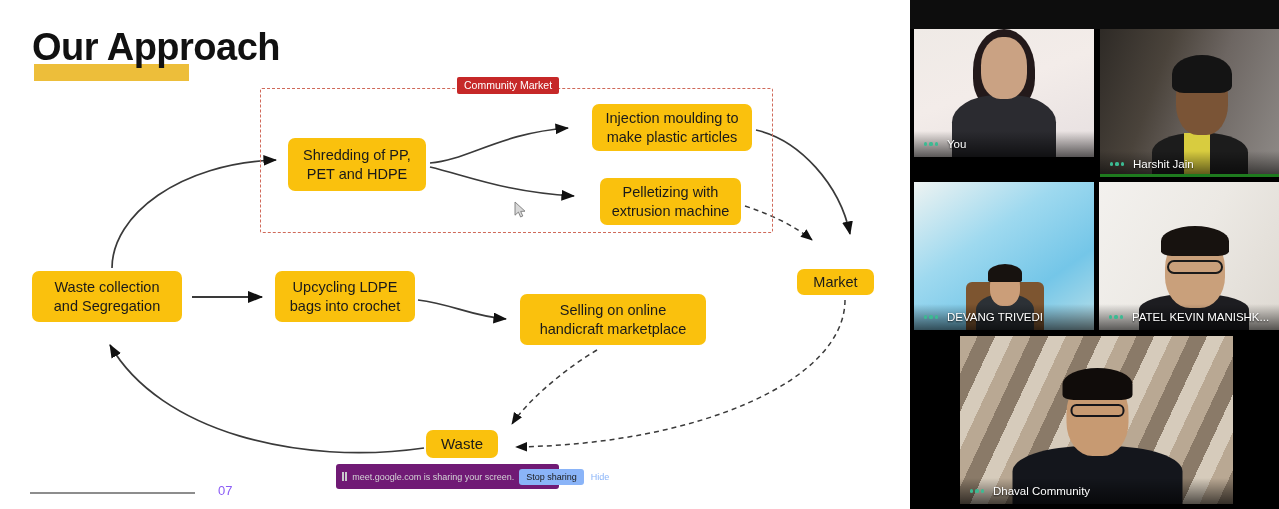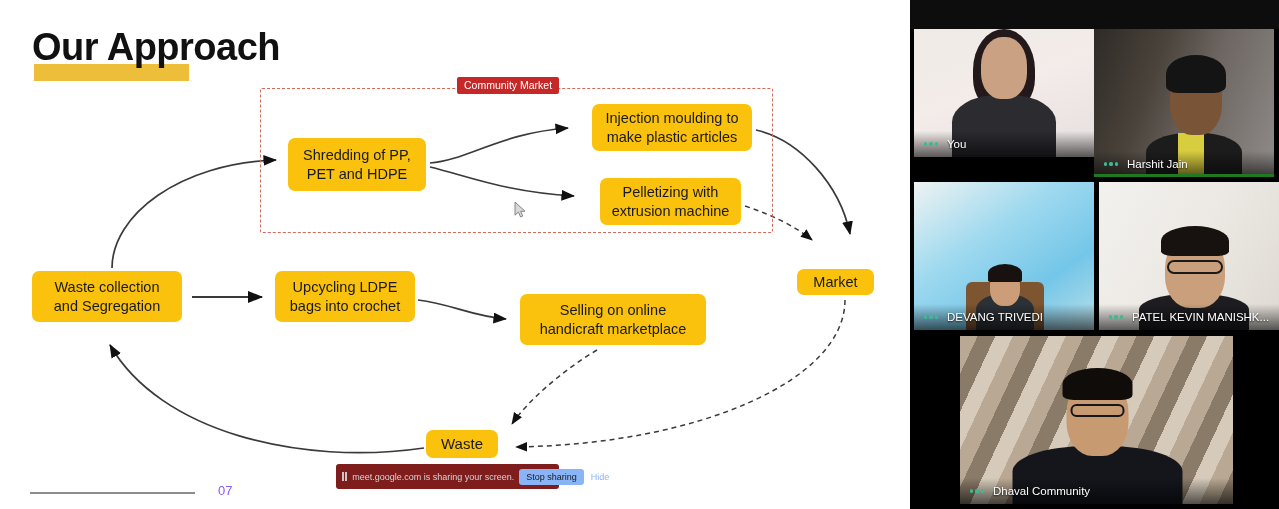--- a/index.html
+++ b/index.html
@@ -86,21 +86,21 @@
     font-size: 13px; color: #8b5cf6;
   }
 
   
   #cursor { position: absolute; left: 514px; top: 201px; z-index: 9; }
 
   
   #share-bar {
     position: absolute; left: 336px; top: 464px;
     width: 223px; height: 25px;
-    background: #7f1d1d;
+    background: #701a75;
     border-radius: 3px;
     display: flex; align-items: center;
     z-index: 20;
     padding: 0 4px 0 6px;
     gap: 5px;
   }
   #share-pause { display: flex; gap: 1.6px; align-items: center; }
   #share-pause i { display: block; width: 1.8px; height: 9px; background: #c9c9cc; }
   #share-text {
     color: #d4d4d6; font-size: 9px; white-space: nowrap;
@@ -116,21 +116,21 @@
   }
 
   
   #video-panel {
     position: absolute; left: 910px; top: 0;
     width: 369px; height: 509px;
     background: #000000;
   }
   .tile { position: absolute; overflow: hidden; background: #141414; }
   #tile-you     { left: 4px;   top: 29px;  width: 180px; height: 128px; }
-  #tile-harshit { left: 184px; top: 29px;  width: 180px; height: 148px; padding-left: 8px; }
+  #tile-harshit { left: 190px; top: 29px;  width: 180px; height: 148px; padding-left: 8px; }
   #tile-devang  { left: 4px;   top: 182px; width: 180px; height: 148px; }
   #tile-kevin   { left: 189px; top: 182px; width: 180px; height: 148px; }
   #tile-dhaval  { left: 50px;  top: 336px; width: 273px; height: 168px; }
 
   .tile .bg { position: absolute; inset: 0; }
   .tile .person {
     position: absolute; left: 50%; transform: translateX(-50%);
     bottom: 0;
   }
   .head { position: absolute; border-radius: 46% 46% 42% 42%; }

